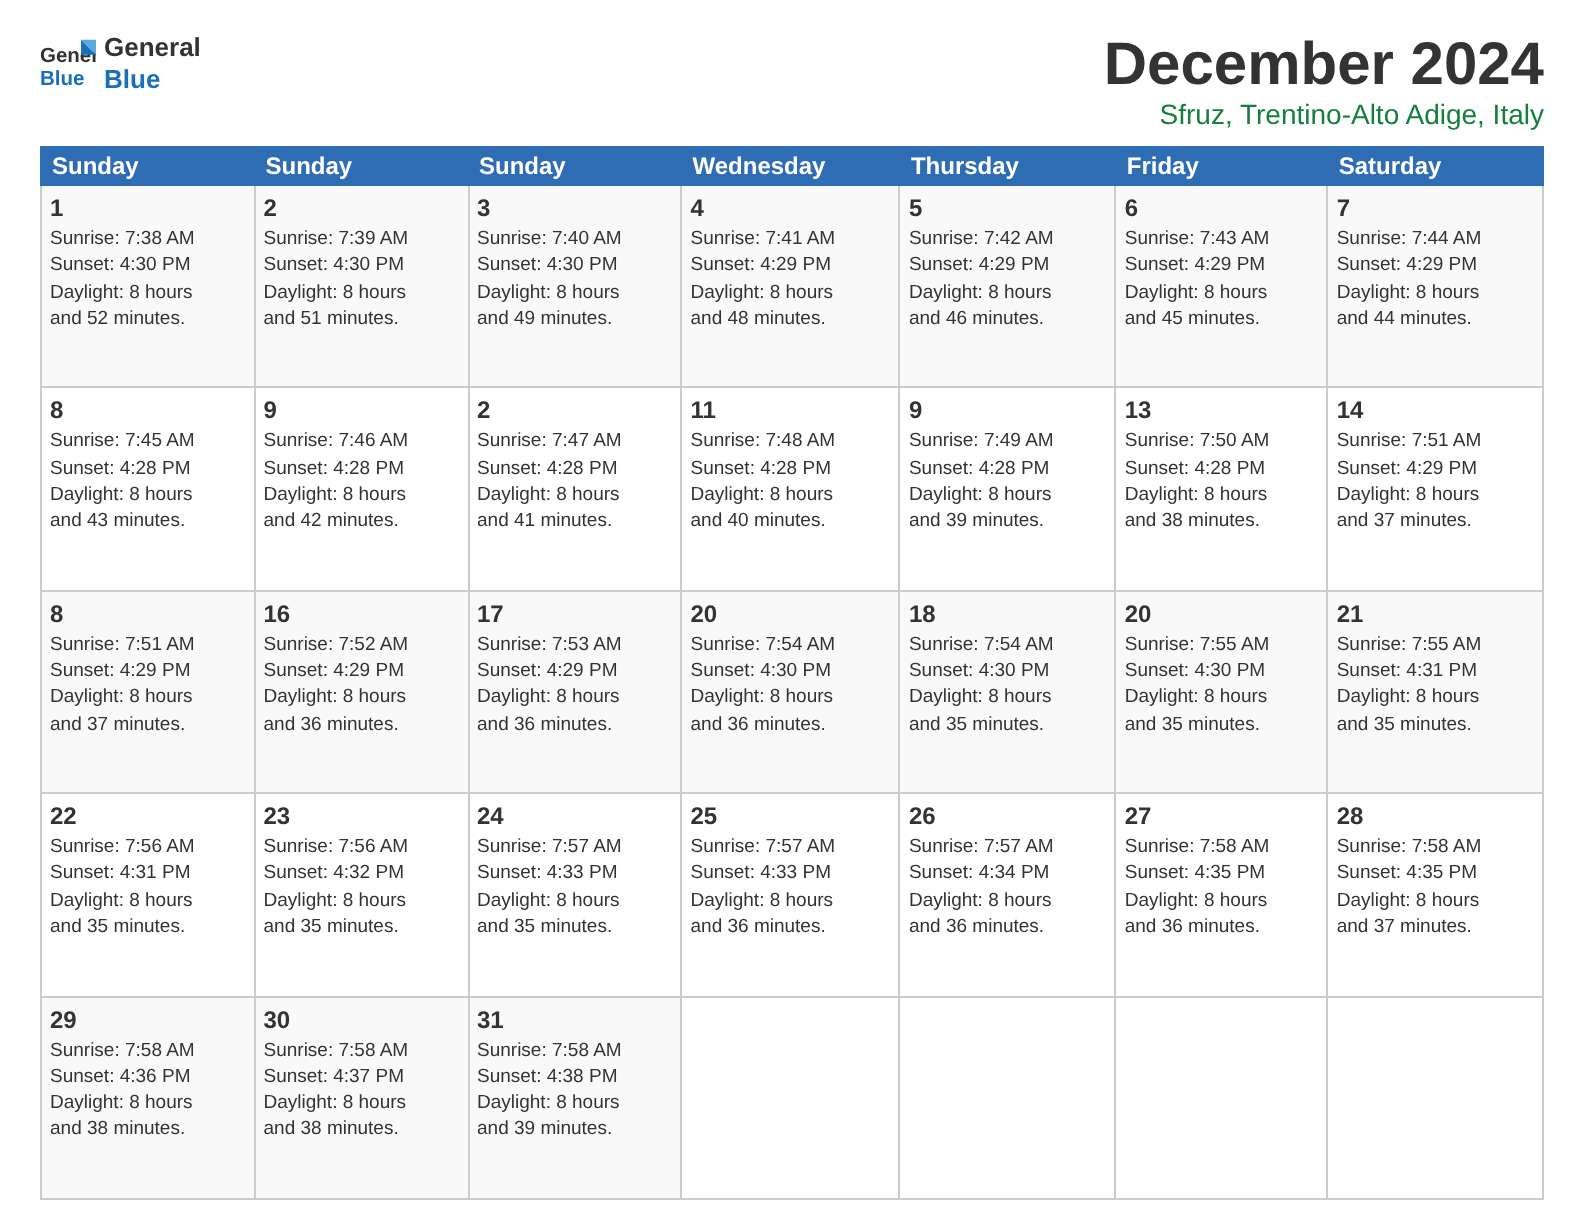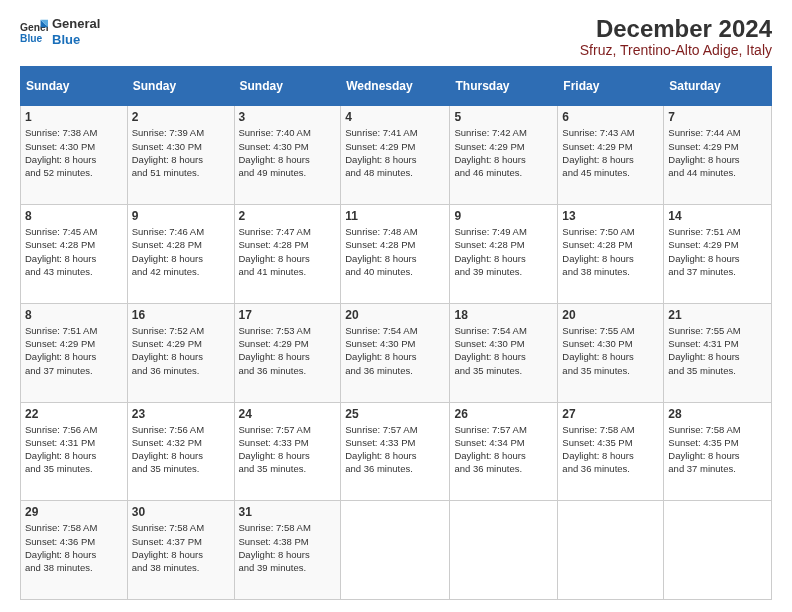--- a/index.html
+++ b/index.html
@@ -29,40 +29,40 @@
       gap: 4px;
     }
     .logo-icon {
       width: 28px;
       height: 28px;
     }
     .title-block {
       text-align: right;
     }
     .main-title {
-      font-size: 24px;
+      font-size: 30px;
       font-weight: bold;
       color: #333;
       line-height: 1.1;
     }
     .subtitle {
       font-size: 14px;
-      color: #7f1d1d;
+      color: #15803d;
     }
     .calendar {
       flex: 1;
       border-collapse: collapse;
       width: 100%;
       font-size: 10px;
     }
     .calendar thead tr th {
       background-color: #2e6db4;
       color: #fff;
       text-align: left;
-      padding: 12px 5px;
+      padding: 2px 5px;
       font-size: 12px;
       font-weight: bold;
       border: 1px solid #2e6db4;
     }
     .calendar tbody tr td {
       border: 1px solid #ccc;
       vertical-align: top;
       padding: 4px 4px;
       width: 113px;
       height: 88px;

